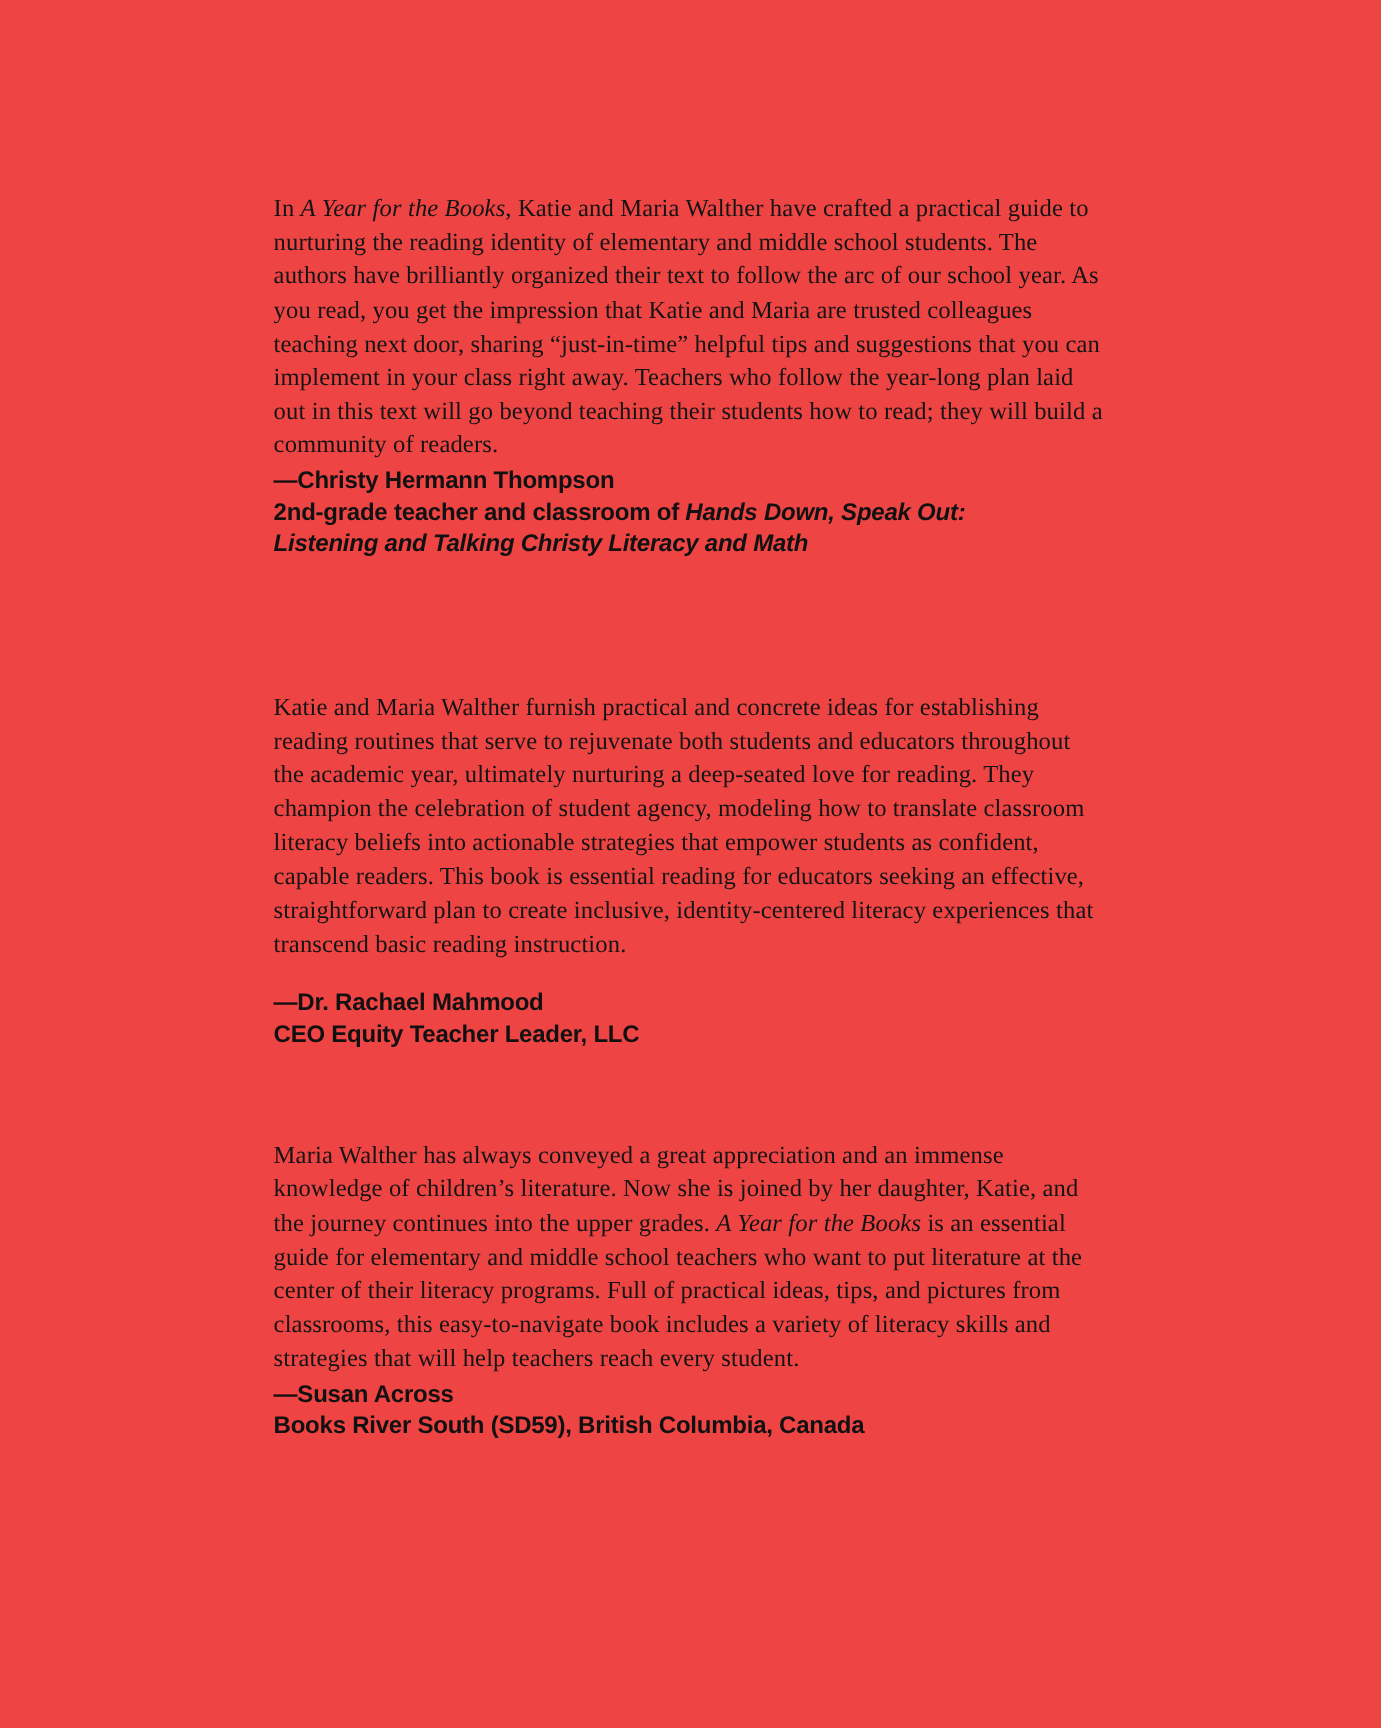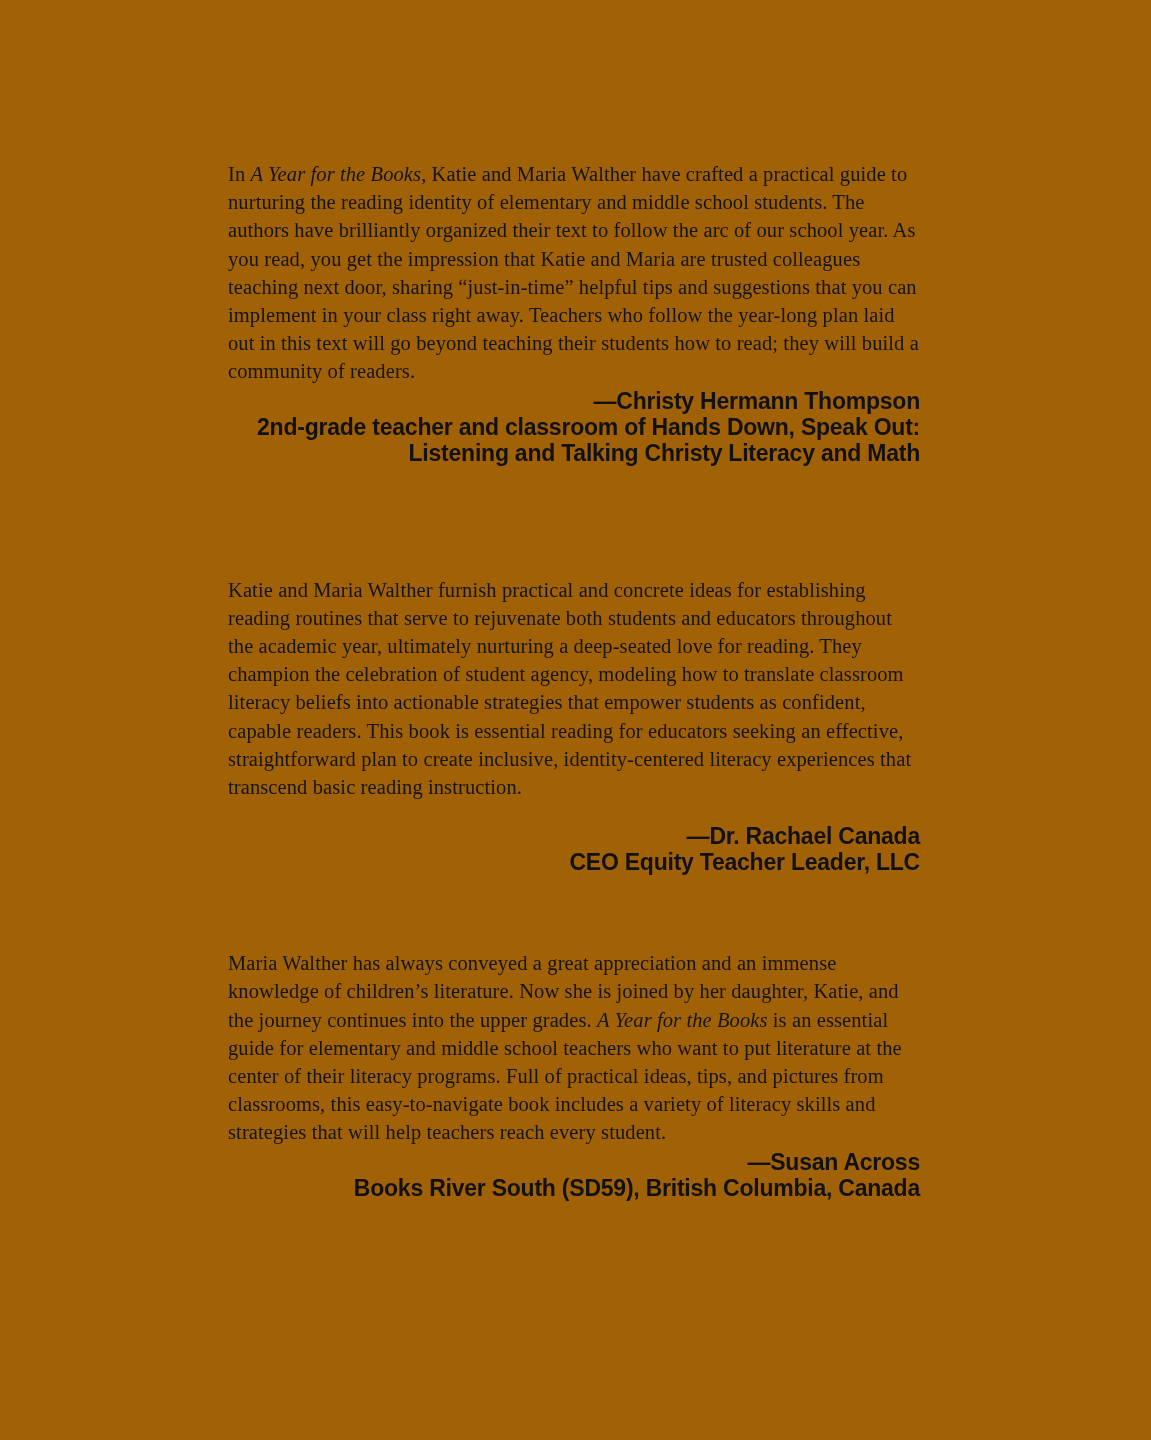--- a/index.html
+++ b/index.html
@@ -14,21 +14,21 @@
     color: #1a1a1a;
     position: relative;
     overflow: hidden;
   }
   .page {
     position: absolute;
     left: 0;
     top: 0;
     width: 1151px;
     height: 1440px;
-    background: #a16207;
+    background: #ef4444;
   }
   .content {
     position: absolute;
     left: 228px;
     top: 160px;
     width: 692px;
   }
   .blurb {
     margin-bottom: 0;
   }
@@ -39,30 +39,31 @@
     color: #141414;
     text-align: left;
     letter-spacing: 0.005em;
   }
   .blurb-body p {
     margin: 0;
   }
   .attribution {
     font-family: "Liberation Sans", sans-serif;
     font-weight: bold;
-    font-size: 23px;
+    font-size: 20px;
     line-height: 26px;
-    text-align: right;
+    text-align: left;
     color: #111111;
     letter-spacing: -0.01em;
   }
   .attribution .line {
     display: block;
   }
   .attribution .ital {
+    font-style: italic;
   }
   .gap-1 { height: 110px; }
   .gap-2 { height: 74px; }
   .attr-spacer-sm { height: 2px; }
   .attr-spacer-md { height: 22px; }
   i, .ital-serif {
     font-style: italic;
   }
 </style>
 </head>
@@ -86,21 +87,21 @@
     </section>
 
     <div class="gap-1"></div>
 
     <section class="blurb">
       <div class="blurb-body">
         <p>Katie and Maria Walther furnish practical and concrete ideas for establishing reading routines that serve to rejuvenate both students and educators throughout the academic year, ultimately nurturing a deep-seated love for reading. They champion the celebration of student agency, modeling how to translate classroom literacy beliefs into actionable strategies that empower students as confident, capable readers. This book is essential reading for educators seeking an effective, straightforward plan to create inclusive, identity-centered literacy experiences that transcend basic reading instruction.</p>
       </div>
       <div class="attr-spacer-md"></div>
       <div class="attribution">
-        <span class="line">—Dr. Rachael Canada</span>
+        <span class="line">—Dr. Rachael Mahmood</span>
         <span class="line">CEO Equity Teacher Leader, LLC</span>
       </div>
     </section>
 
     <div class="gap-2"></div>
 
     <section class="blurb">
       <div class="blurb-body">
         <p>
           <span>Maria Walther has always conveyed a great appreciation and an immense knowledge of children’s literature. Now she is joined by her daughter, Katie, and the journey continues into the upper grades. </span><i>A Year for the Books</i><span> is an essential guide for elementary and middle school teachers who want to put literature at the center of their literacy programs. Full of practical ideas, tips, and pictures from classrooms, this easy-to-navigate book includes a variety of literacy skills and strategies that will help teachers reach every student.</span>

